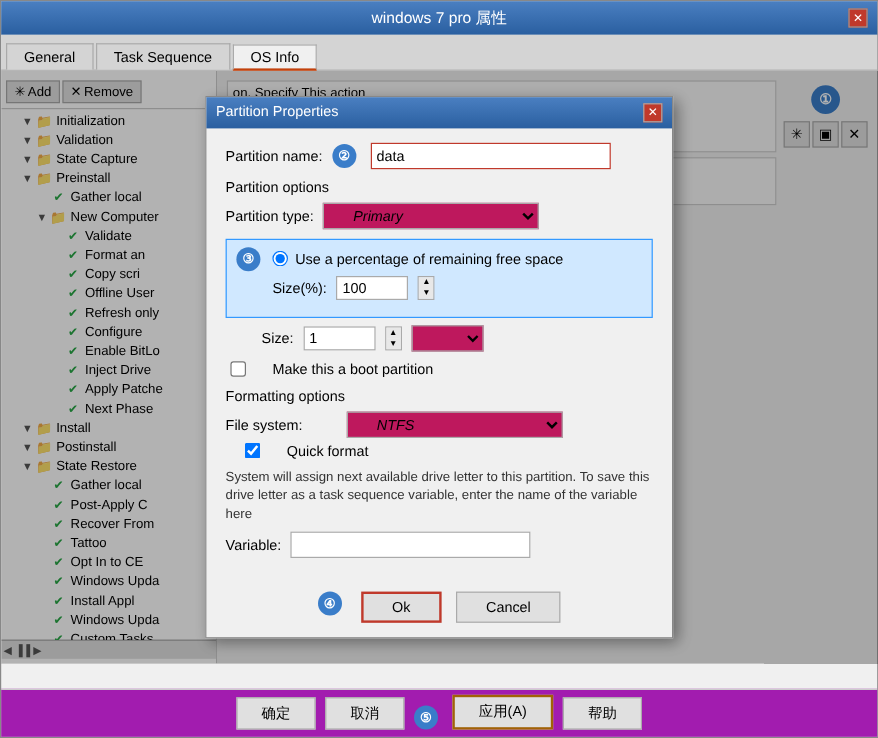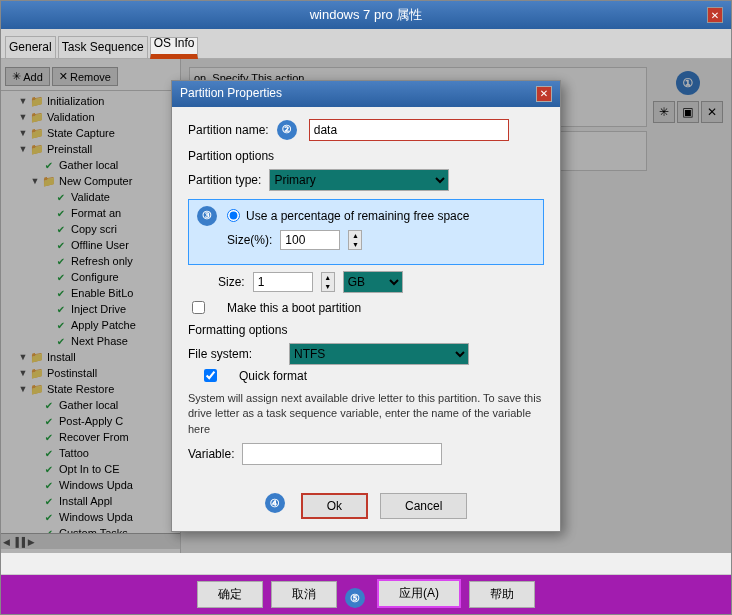--- a/index.html
+++ b/index.html
@@ -55,35 +55,35 @@
     .tab-bar {
       background: #d4d4d4;
       display: flex;
       align-items: flex-end;
       padding: 4px 4px 0 4px;
       border-bottom: 1px solid #aaa;
       height: 30px;
     }
 
     .tab {
-      padding: 4px 3px;
+      padding: 4px 14px;
       background: #d4d4d4;
       border: 1px solid #aaa;
       border-bottom: none;
       cursor: pointer;
       font-size: 12px;
       height: 22px;
       display: flex;
-      align-items: flex-end;
+      align-items: center;
       margin-right: 2px;
     }
 
     .tab.active {
       background: #f0f0f0;
-      border-bottom: 5px solid #c2410c;
+      border-bottom: 2px solid #c2410c;
       margin-bottom: -1px;
       z-index: 1;
     }
 
     
     .content-area {
       display: flex;
       flex: 1;
       overflow: hidden;
       position: relative;
@@ -217,21 +217,21 @@
       padding: 4px 20px;
       background: #e0e0e0;
       border: 1px solid #aaa;
       cursor: pointer;
       font-size: 12px;
     }
 
     .btn-apply {
       padding: 4px 20px;
       background: #e0e0e0;
-      border: 2px solid #d946ef;
+      border: 2px solid #a16207;
       cursor: pointer;
       font-size: 12px;
     }
 
     
     .overlay {
       position: absolute;
       top: 0; left: 0; right: 0; bottom: 0;
       background: rgba(0,0,0,0.3);
       display: flex;
@@ -340,24 +340,25 @@
       font-size: 7px;
       cursor: pointer;
       background: #e8e8e8;
       border: none;
       line-height: 1;
     }
 
     .select-input {
       height: 22px;
       border: 1px solid #aaa;
-      background: #0f766e;
-      padding: 1px 0;
+      background: #be185d;
+      padding: 1px 20px;
       font-size: 12px;
       width: 180px;
+      font-style: italic;
     }
 
     .chinese-note {
       color: #c0392b;
       font-size: 13px;
       font-weight: bold;
       margin-left: 4px;
     }
 
     .checkbox-row {

